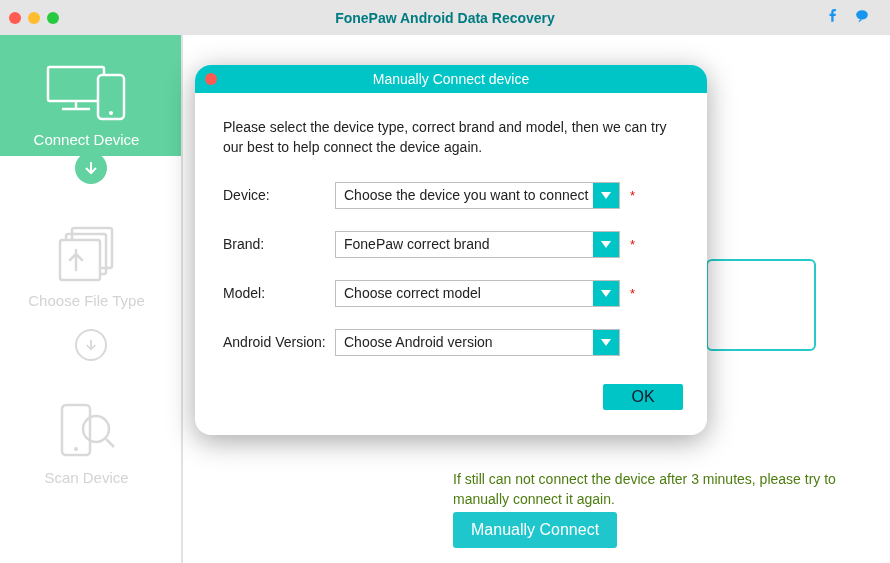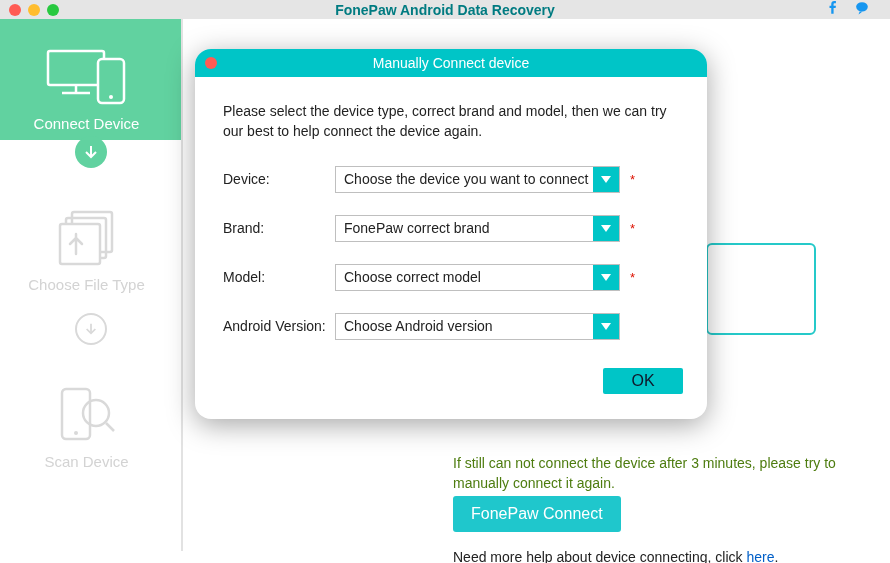--- a/index.html
+++ b/index.html
@@ -4,21 +4,21 @@
 <style>
 * { box-sizing: border-box; margin: 0; padding: 0; }
 body {
   width: 890px; height: 563px;
   font-family: Arial, Helvetica, sans-serif;
   background: #fff;
   overflow: hidden;
 }
 
 .titlebar {
-  height: 19px;
+  height: 35px;
   background: #e5e5e5;
   display: flex;
   align-items: center;
   position: relative;
 }
 .traffic-lights {
   display: flex; gap: 7px;
   position: absolute; left: 9px;
 }
 .dot {
@@ -291,21 +291,21 @@
         </svg>
       </div>
       <div class="label">Scan Device</div>
     </div>
   </div>
 
   <div class="main">
     <div class="bg-box"></div>
 
     <div class="bottom-text">If still can not connect the device after 3 minutes, please try to manually connect it again.</div>
-    <button class="manually-btn">FonePaw Connect</button>
+    <button class="manually-btn">Manually Connect</button>
     <div class="help-text">
       <span>Need more help about device connecting, click </span><a href="#">here</a>.
     </div>
 
     <div class="modal">
       <div class="modal-header">
         <div class="close-dot"></div>
         <div class="modal-title">Manually Connect device</div>
       </div>
 

